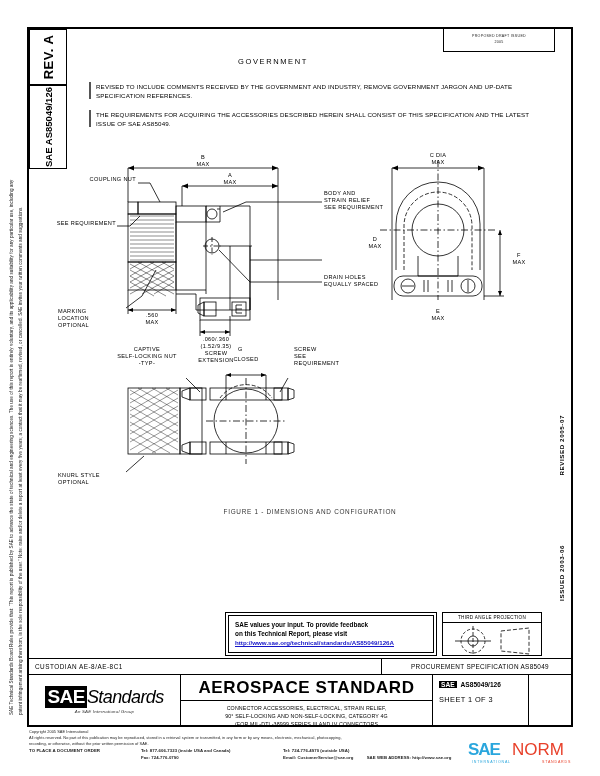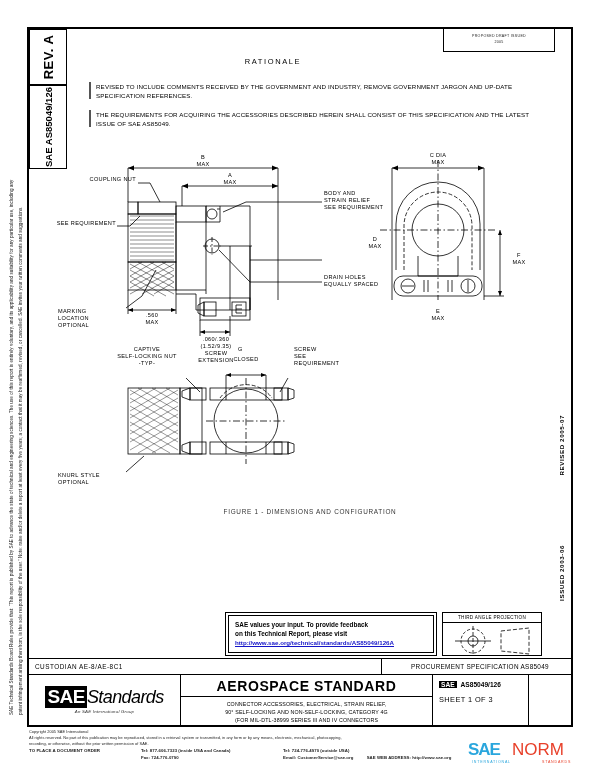--- a/index.html
+++ b/index.html
@@ -81,21 +81,21 @@
   
   .tb{position:absolute;left:29px;top:675px;width:542px;height:50px;box-sizing:border-box;
       display:flex;}
   .tb-cell{border-right:1.4px solid #000;box-sizing:border-box;position:relative;}
   .tb-logo{width:152px;display:flex;align-items:center;justify-content:center;flex-direction:column;}
   .sae-logo{font-size:19px;font-weight:bold;letter-spacing:-.5px;display:flex;align-items:center;}
   .sae-mark{background:#000;color:#fff;padding:0 2px;font-style:normal;}
   .sae-aero{font-style:italic;font-weight:normal;font-size:18px;letter-spacing:-.6px;}
   .sae-sub{font-size:4.4px;font-style:italic;color:#333;margin-top:1px;letter-spacing:.2px;}
   .tb-mid{width:252px;text-align:center;}
-  .tb-mid-h{font-size:14px;font-weight:bold;letter-spacing:.6px;padding-top:3px;
+  .tb-mid-h{font-size:17px;font-weight:bold;letter-spacing:.6px;padding-top:3px;
       border-bottom:1.4px solid #000;padding-bottom:2px;}
   .tb-mid-b{font-size:5.3px;line-height:1.55;padding:3px 4px 0;letter-spacing:.15px;}
   .tb-num{width:96px;padding:6px 0 0 6px;}
   .tb-num-top{font-size:6.6px;font-weight:bold;display:flex;align-items:center;gap:4px;}
   .tb-num-bot{font-size:7.4px;margin-top:7px;letter-spacing:.4px;}
   .tb-rev{width:42px;border-right:none;text-align:center;font-size:9.5px;font-weight:bold;
       line-height:1.45;padding-top:10px;}
 
   
   .copy{position:absolute;left:29px;top:729px;width:546px;font-size:3.9px;
@@ -137,21 +137,21 @@
   <div class="rv rv-rev">REVISED 2005-07</div>
   <div class="rv rv-iss">ISSUED 2003-06</div>
 
   <div class="hdr-box">
     <div>
       <span>PROPOSED DRAFT ISSUED</span><br>
       <span>2005</span>
     </div>
   </div>
 
-  <div class="rationale-title">RATIONALE</div>
+  <div class="rationale-title">GOVERNMENT</div>
   <div class="rat-body">
     <div class="rat-p">
       <span class="rat-bar"></span>
       <span>REVISED TO INCLUDE COMMENTS RECEIVED BY THE GOVERNMENT AND INDUSTRY, REMOVE GOVERNMENT JARGON AND UP-DATE SPECIFICATION REFERENCES.</span>
     </div>
     <div class="rat-p">
       <span class="rat-bar"></span>
       <span>THE REQUIREMENTS FOR ACQUIRING THE ACCESSORIES DESCRIBED HEREIN SHALL CONSIST OF THIS SPECIFICATION AND THE LATEST ISSUE OF SAE AS85049.</span>
     </div>
   </div>

